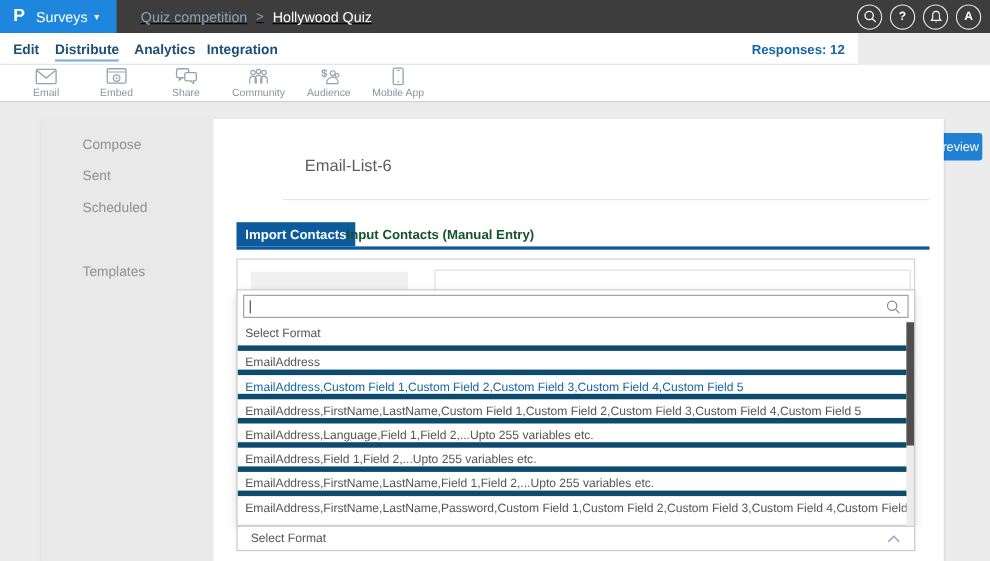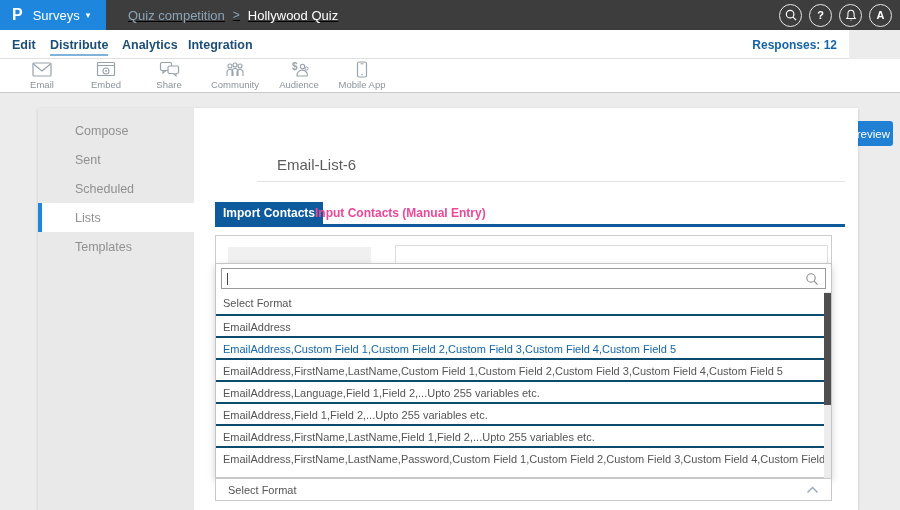--- a/index.html
+++ b/index.html
@@ -20,21 +20,21 @@
   .crumb .sep { color:#8aa4b8; margin:0 8px; font-size:12px; }
   .crumb .cur { color:#ffffff; }
   .tb-right { position:absolute; right:8px; top:0; height:30px; display:flex; align-items:center; gap:7px; }
   .circ { width:23px; height:23px; border:1.5px solid #e8e8e8; border-radius:50%;
           display:flex; align-items:center; justify-content:center; color:#fff; font-size:11px;
           font-weight:bold; cursor:pointer; flex:0 0 auto; }
   .pill { height:20px; padding:0 14px; background:#f9a51a; border-radius:10px; border:none;
           color:#fff; font-size:10.5px; font-weight:bold; display:flex; align-items:center; cursor:pointer;
           font-family:"Liberation Sans", sans-serif; }
   
-  .navrow { position:absolute; left:0; top:30px; width:849px; height:29px; background:#fff;
+  .navrow { position:absolute; left:0; top:30px; width:780px; height:29px; background:#fff;
             border-bottom:1px solid #e0e0e0; }
   .navitem { position:absolute; top:0; height:29px; display:flex; align-items:center;
              font-size:12.5px; font-weight:bold; color:#1c4e77; cursor:pointer; }
   .navitem.active::after { content:""; position:absolute; left:0; right:0; bottom:3px;
              height:2px; background:#7fb3dc; }
   .responses { position:absolute; right:12px; top:0; height:29px; display:flex; align-items:center;
              font-size:12px; font-weight:bold; color:#1465a8; }
   
   .toolbar { position:absolute; left:0; top:59px; width:900px; height:34px; background:#fff;
              border-bottom:1px solid #c9c9c9; }
@@ -51,46 +51,46 @@
             border:none; border-radius:3px; color:#fff; font-size:11.5px; display:flex; align-items:center;
             justify-content:center; gap:5px; cursor:pointer; font-family:"Liberation Sans", sans-serif; }
   
   .card { position:absolute; left:38px; top:108px; width:820px; height:402px; background:#fff;
           box-shadow:0 1px 3px rgba(0,0,0,.15); }
   .side { position:absolute; left:0; top:0; width:156px; height:402px; background:#e9e9e9; }
   .sitem { position:absolute; left:0; width:156px; height:29px; display:flex; align-items:center;
            padding-left:37px; font-size:12.5px; color:#909090; cursor:pointer; }
   .sitem.active { background:#fff; border-left:4px solid #1e87dd; padding-left:33px; }
   
-  .ctitle { position:absolute; left:239px; top:48px; font-size:15px; color:#5c5c5c; }
+  .ctitle { position:absolute; left:239px; top:34px; font-size:15px; color:#5c5c5c; }
   .cdivider { position:absolute; left:219px; top:73px; width:588px; height:1px; background:#e3e3e3; }
   .tab-active { position:absolute; left:177px; top:94px; width:108px; height:22px; background:#0d5a9d;
            color:#fff; font-size:12px; font-weight:bold; display:flex; align-items:center;
            justify-content:center; cursor:pointer; }
   .tab-inactive { position:absolute; left:277px; top:94px; height:22px; display:flex; align-items:center;
-           color:#ec4899; font-size:12px; font-weight:bold; cursor:pointer; }
+           color:#14532d; font-size:12px; font-weight:bold; cursor:pointer; }
   .tab-underline { position:absolute; left:177px; top:116px; width:630px; height:3px; background:#0d5a9d; }
   .panel { position:absolute; left:177px; top:127px; width:617px; height:266px; border:1px solid #ccc;
            background:#fff; }
   .ghost-select { position:absolute; left:12px; top:11px; width:143px; height:26px; background:#f0f0f0; }
   .ghost-box { position:absolute; left:179px; top:9px; width:433px; height:26px; background:#fff;
            border:1px solid #ddd; }
   
   .dd { position:absolute; left:177px; top:155px; width:617px; height:215px; background:#fff;
         border:1px solid #c5c5c5; box-shadow:0 3px 8px rgba(0,0,0,.18); z-index:5; }
   .dd-search { position:absolute; left:5px; top:4px; width:605px; height:21px; border:1px solid #999;
         background:#fff; }
   .dd-search input { position:absolute; left:6px; top:0; width:560px; height:19px; border:none; outline:none;
         font-size:11px; color:#333; font-family:"Liberation Sans", sans-serif; background:transparent; }
   .fake-caret { position:absolute; left:5px; top:4px; width:1px; height:12px; background:#444; }
   .dd-mag { position:absolute; right:6px; top:3px; color:#8a8a8a; }
   .dd-list { position:absolute; left:0; top:28px; width:615px; height:187px; overflow:hidden; }
   .opt { height:22px; line-height:22px; padding-left:7px; font-size:11px; color:#555;
          white-space:nowrap; overflow:hidden; cursor:pointer; }
-  .opt + .opt { border-top:2px solid #0c4a6e; }
+  .opt + .opt { border-top:5px solid #0c4a6e; }
   .opt.hl { color:#1566a9; }
   .dd-scroll { position:absolute; right:0; top:28px; width:7px; height:187px; background:#ececec; }
   .dd-thumb { position:absolute; left:0; top:1px; width:7px; height:112px; background:#4f4f4f; cursor:pointer; }
   
   .fmt-select { position:absolute; left:177px; top:370px; width:617px; height:23px; background:#fff;
         border:1px solid #c9c9c9; z-index:6; display:flex; align-items:center; cursor:pointer; }
   .fmt-select .val { font-size:11px; color:#555; margin-left:12px; flex:1; }
   .fmt-select svg { margin-right:12px; color:#92a8bf; }
 </style>
 </head>
@@ -199,21 +199,20 @@
       <span>Preview</span>
     </button>
   </div>
 
   <div class="card">
 
     <div class="side">
       <div class="sitem" style="top:8px">Compose</div>
       <div class="sitem" style="top:37px">Sent</div>
       <div class="sitem" style="top:66px">Scheduled</div>
-      <div class="sitem active" style="top:95px">Lists</div>
       <div class="sitem" style="top:124px">Templates</div>
     </div>
 
     <div class="ctitle">Email-List-6</div>
     <div class="cdivider"></div>
 
     <div class="tab-active">Import Contacts</div>
     <div class="tab-inactive">Input Contacts (Manual Entry)</div>
     <div class="tab-underline"></div>
 

